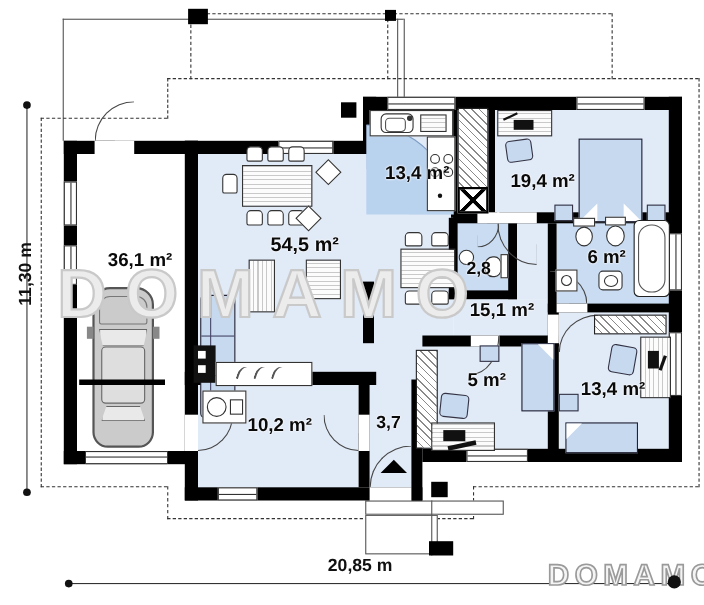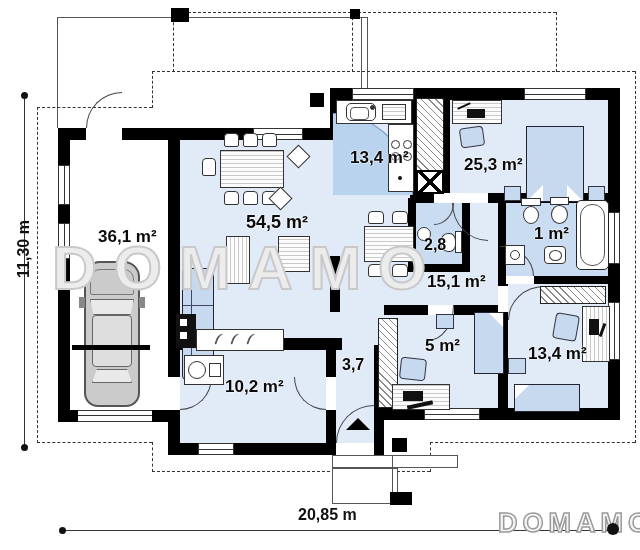--- a/index.html
+++ b/index.html
@@ -292,22 +292,22 @@
   <div class="dot" style="left:21px;top:92px;width:7px;height:7px"></div>
   <div class="dot" style="left:21px;top:444px;width:7px;height:7px"></div>
   <div class="dimlbl" style="left:-16px;top:240px;width:80px;text-align:center;transform:rotate(-90deg)">11,30 m</div>
   <div class="dline" style="left:62px;top:530px;width:551px;height:1px"></div>
   <div class="dot" style="left:59px;top:527px;width:7px;height:7px"></div>
   <div class="dimlbl" style="left:298px;top:506px">20,85 m</div>
 
   <div class="lbl" style="left:98px;top:227px">36,1 m²</div>
   <div class="lbl" style="left:246px;top:212px;font-size:18px">54,5 m²</div>
   <div class="lbl" style="left:350px;top:148px">13,4 m²</div>
-  <div class="lbl" style="left:464px;top:155px">25,3 m²</div>
+  <div class="lbl" style="left:464px;top:155px">19,4 m²</div>
   <div class="lbl small" style="left:424px;top:236px">2,8</div>
-  <div class="lbl" style="left:534px;top:224px">1 m²</div>
+  <div class="lbl" style="left:534px;top:224px">6 m²</div>
   <div class="lbl" style="left:427px;top:272px">15,1 m²</div>
   <div class="lbl" style="left:425px;top:336px">5 m²</div>
   <div class="lbl" style="left:528px;top:344px">13,4 m²</div>
   <div class="lbl" style="left:225px;top:377px">10,2 m²</div>
-  <div class="lbl small" style="left:342px;top:356px">3,7</div>
+  <div class="lbl small" style="left:342px;top:376px">3,7</div>
 
 </div>
 
 </body></html>

